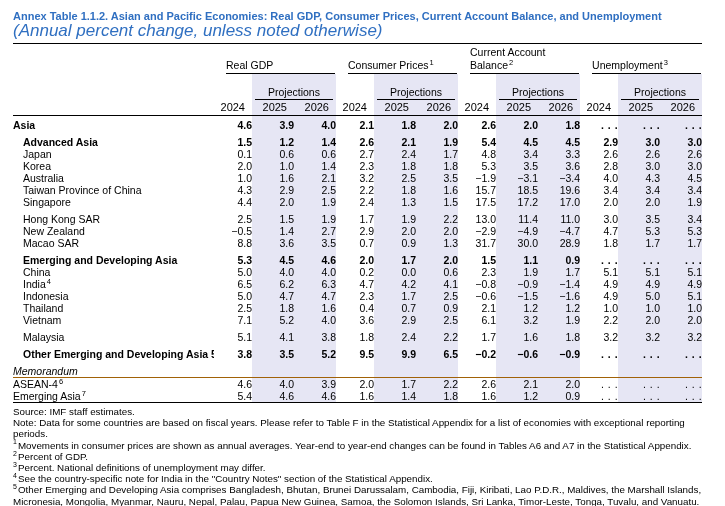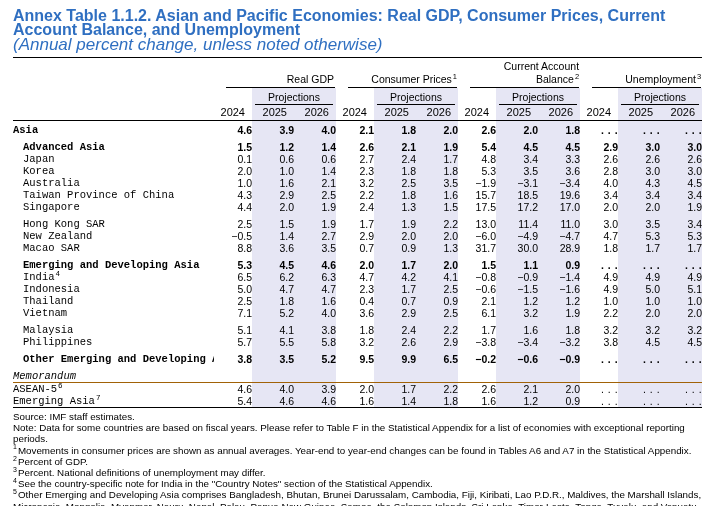--- a/index.html
+++ b/index.html
@@ -1,37 +1,37 @@
 <!DOCTYPE html>
 <html><head>
 <meta charset="utf-8">
 <style>
   html,body{margin:0;padding:0;background:#fff;}
   .page{
     width:725px;height:506px;box-sizing:border-box;
     padding:7px 10px 0 13px;background:#fff;overflow:hidden;
     font-family:"Liberation Sans",sans-serif;color:#000;
   }
-  .title{font-size:16px;font-weight:bold;color:#2f6fc1;line-height:14px;margin:2px 0 1px 0;}
+  .title{font-size:11px;font-weight:bold;color:#2f6fc1;line-height:14px;margin:2px 0 1px 0;}
   .subtitle{font-size:17px;font-style:italic;color:#2f6fc1;line-height:13px;margin:0 0 6px 0;}
   table.annex{border-collapse:collapse;table-layout:fixed;width:689px;}
   table.annex td,table.annex th{padding:0;margin:0;font-weight:normal;vertical-align:bottom;}
   
   tr.ghead td,tr.ghead th{border-top:1.5px solid #000;padding-top:2px;}
-  th.grp div{border-bottom:1px solid #000;margin-left:12px;margin-right:1px;text-align:right;
+  th.grp div{border-bottom:1px solid #000;margin-left:12px;margin-right:1px;text-align:left;
     font-size:10.5px;line-height:13px;padding-bottom:1px;}
-  tr.projrow td{height:17px;margin-left:36px;}
+  tr.projrow td{height:26px;margin-left:36px;}
   td.proj div{border-bottom:1px solid #000;margin:0 3px;text-align:center;
     font-size:10.5px;line-height:13px;}
   tr.yearrow td{border-bottom:1.5px solid #000;font-size:11px;line-height:14px;
     text-align:right;padding-right:7px;padding-bottom:1px;}
   
   tbody td{font-size:10.5px;line-height:12px;}
   tbody tr:first-child td{padding-top:3px;}
-  td.lbl{white-space:nowrap;overflow:hidden;font-family:Liberation Mono, monospace;}
+  td.lbl{white-space:nowrap;overflow:hidden;}
   td.lbl.i1{padding-left:10px;}
   td.num{text-align:right;padding-right:5px;white-space:nowrap;}
   tr.bold td{font-weight:bold;}
   tr.italic td.lbl{font-style:italic;}
   .band{background:#e6e6f4;}
   tr.spacer td{height:5px;line-height:5px;font-size:1px;}
   tr.rule-thin td{border-bottom:1px solid #a16207;}
   tr.rule-heavy td{border-bottom:1.5px solid #000;}
   td.dots{letter-spacing:0.5px;}
   sup{font-size:7.5px;line-height:0;margin-left:1px;}
@@ -266,21 +266,21 @@
           <td class="num band">3.4</td>
         </tr>
         <tr>
           <td class="lbl i1"><span>New Zealand</span></td>
           <td class="num">−0.5</td>
           <td class="num band">1.4</td>
           <td class="num band">2.7</td>
           <td class="num">2.9</td>
           <td class="num band">2.0</td>
           <td class="num band">2.0</td>
-          <td class="num">−6.0</td>
+          <td class="num">−2.9</td>
           <td class="num band">−4.9</td>
           <td class="num band">−4.7</td>
           <td class="num">4.7</td>
           <td class="num band">5.3</td>
           <td class="num band">5.3</td>
         </tr>
         <tr>
           <td class="lbl i1"><span>Macao SAR</span></td>
           <td class="num">8.8</td>
           <td class="num band">3.6</td>
@@ -317,20 +317,35 @@
           <td class="num band">4.6</td>
           <td class="num">2.0</td>
           <td class="num band">1.7</td>
           <td class="num band">2.0</td>
           <td class="num">1.5</td>
           <td class="num band">1.1</td>
           <td class="num band">0.9</td>
           <td class="num dots">. . .</td>
           <td class="num band dots">. . .</td>
           <td class="num band dots">. . .</td>
+        </tr>
+        <tr>
+          <td class="lbl i1"><span>China</span></td>
+          <td class="num">5.0</td>
+          <td class="num band">4.0</td>
+          <td class="num band">4.0</td>
+          <td class="num">0.2</td>
+          <td class="num band">0.0</td>
+          <td class="num band">0.6</td>
+          <td class="num">2.3</td>
+          <td class="num band">1.9</td>
+          <td class="num band">1.7</td>
+          <td class="num">5.1</td>
+          <td class="num band">5.1</td>
+          <td class="num band">5.1</td>
         </tr>
         <tr>
           <td class="lbl i1"><span>India</span><sup>4</sup></td>
           <td class="num">6.5</td>
           <td class="num band">6.2</td>
           <td class="num band">6.3</td>
           <td class="num">4.7</td>
           <td class="num band">4.2</td>
           <td class="num band">4.1</td>
           <td class="num">−0.8</td>
@@ -408,35 +423,20 @@
           <td class="num">1.8</td>
           <td class="num band">2.4</td>
           <td class="num band">2.2</td>
           <td class="num">1.7</td>
           <td class="num band">1.6</td>
           <td class="num band">1.8</td>
           <td class="num">3.2</td>
           <td class="num band">3.2</td>
           <td class="num band">3.2</td>
         </tr>
-        <tr>
-          <td class="lbl i1"><span>Philippines</span></td>
-          <td class="num">5.7</td>
-          <td class="num band">5.5</td>
-          <td class="num band">5.8</td>
-          <td class="num">3.2</td>
-          <td class="num band">2.6</td>
-          <td class="num band">2.9</td>
-          <td class="num">−3.8</td>
-          <td class="num band">−3.4</td>
-          <td class="num band">−3.2</td>
-          <td class="num">3.8</td>
-          <td class="num band">4.5</td>
-          <td class="num band">4.5</td>
-        </tr>
         <tr class="spacer">
           <td class="lbl"></td>
           <td class="num"></td>
           <td class="num band"></td>
           <td class="num band"></td>
           <td class="num"></td>
           <td class="num band"></td>
           <td class="num band"></td>
           <td class="num"></td>
           <td class="num band"></td>
@@ -484,21 +484,21 @@
           <td class="num band"></td>
           <td class="num band"></td>
           <td class="num"></td>
           <td class="num band"></td>
           <td class="num band"></td>
           <td class="num"></td>
           <td class="num band"></td>
           <td class="num band"></td>
         </tr>
         <tr>
-          <td class="lbl"><span>ASEAN-5</span><sup>6</sup></td>
+          <td class="lbl"><span>ASEAN-4</span><sup>6</sup></td>
           <td class="num">4.6</td>
           <td class="num band">4.0</td>
           <td class="num band">3.9</td>
           <td class="num">2.0</td>
           <td class="num band">1.7</td>
           <td class="num band">2.2</td>
           <td class="num">2.6</td>
           <td class="num band">2.1</td>
           <td class="num band">2.0</td>
           <td class="num dots">. . .</td>

